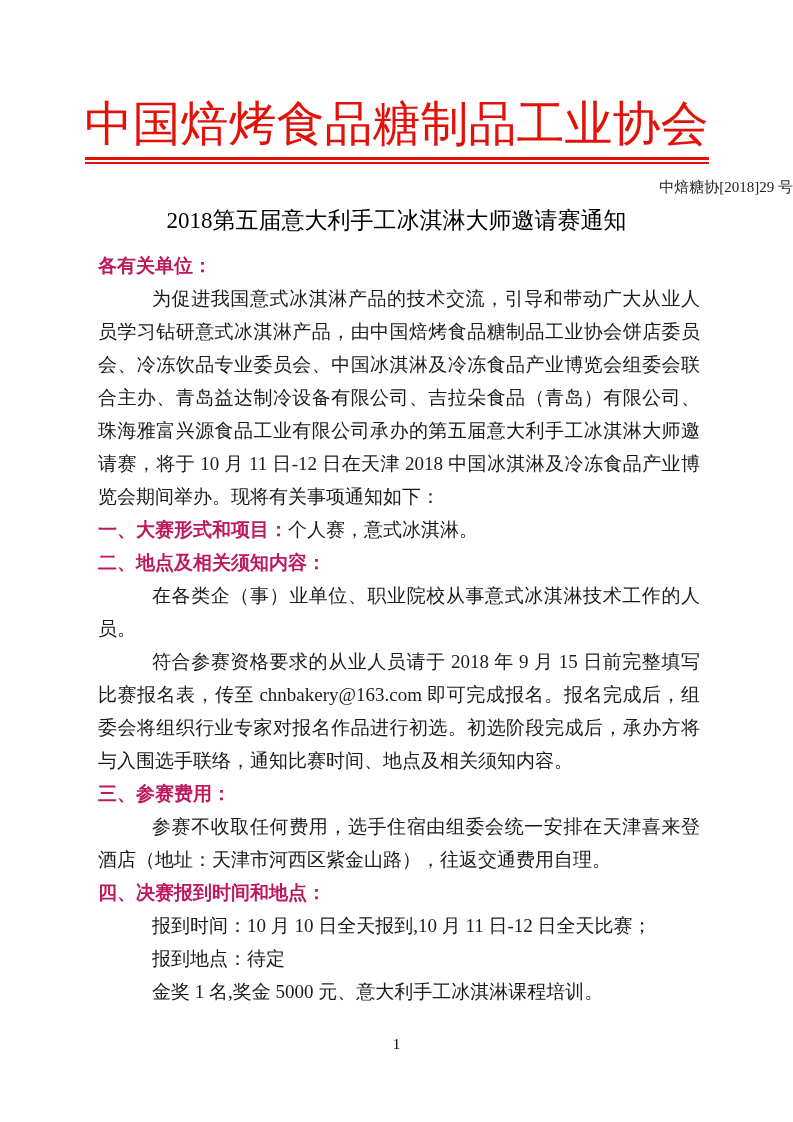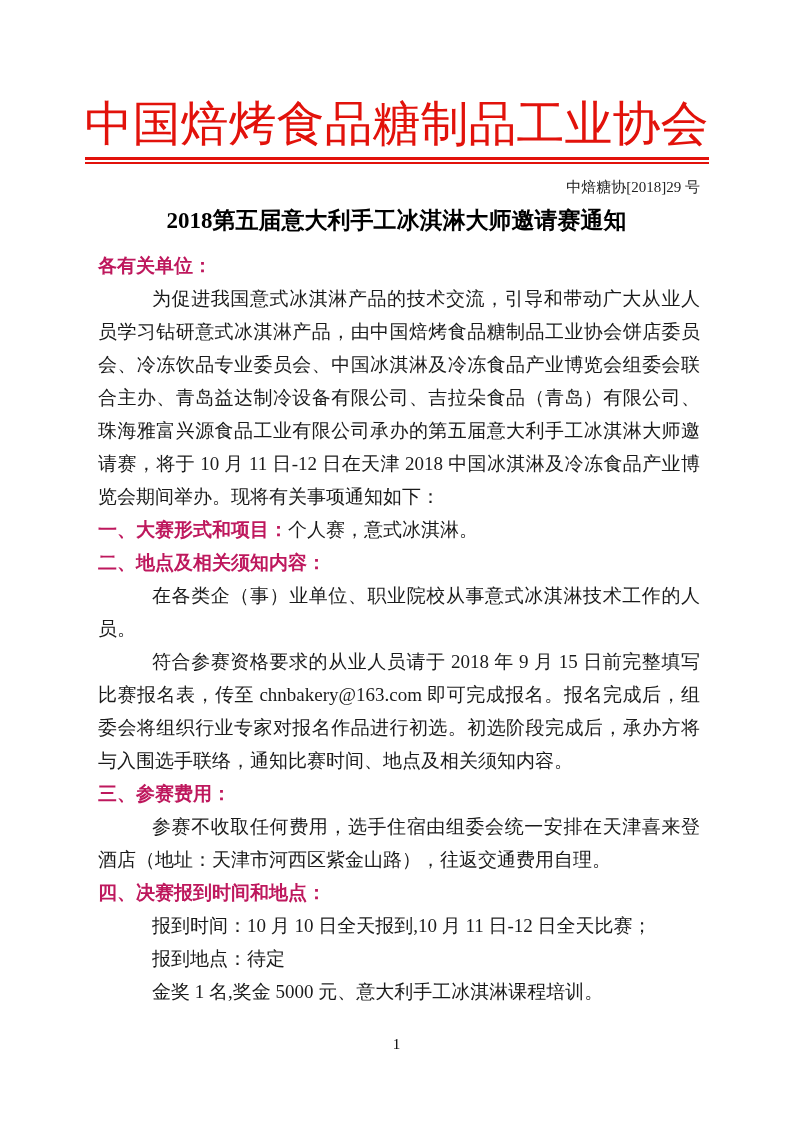--- a/index.html
+++ b/index.html
@@ -32,32 +32,31 @@
   }
   .rule {
     width: 624px;
     margin: 4px auto 0 auto;
     height: 2px;
     border-top: 3px solid #e2120b;
     border-bottom: 2px solid #e2120b;
   }
   .doc-number {
     margin-top: 14px;
-    padding-right: 93px;
     text-align: right;
     font-size: 15px;
     color: #222222;
   }
   
   .notice-title {
     margin: 10px 0 0 0;
     text-align: center;
     font-size: 23px;
     line-height: 1.25;
-    font-weight: bold;
+    font-weight: normal;
     color: #000000;
   }
   
   .body {
     margin-top: 14px;
     padding: 0 93px 0 98px;
     font-size: 19px;
     line-height: 33px;
     color: #1a1a1a;
   }

